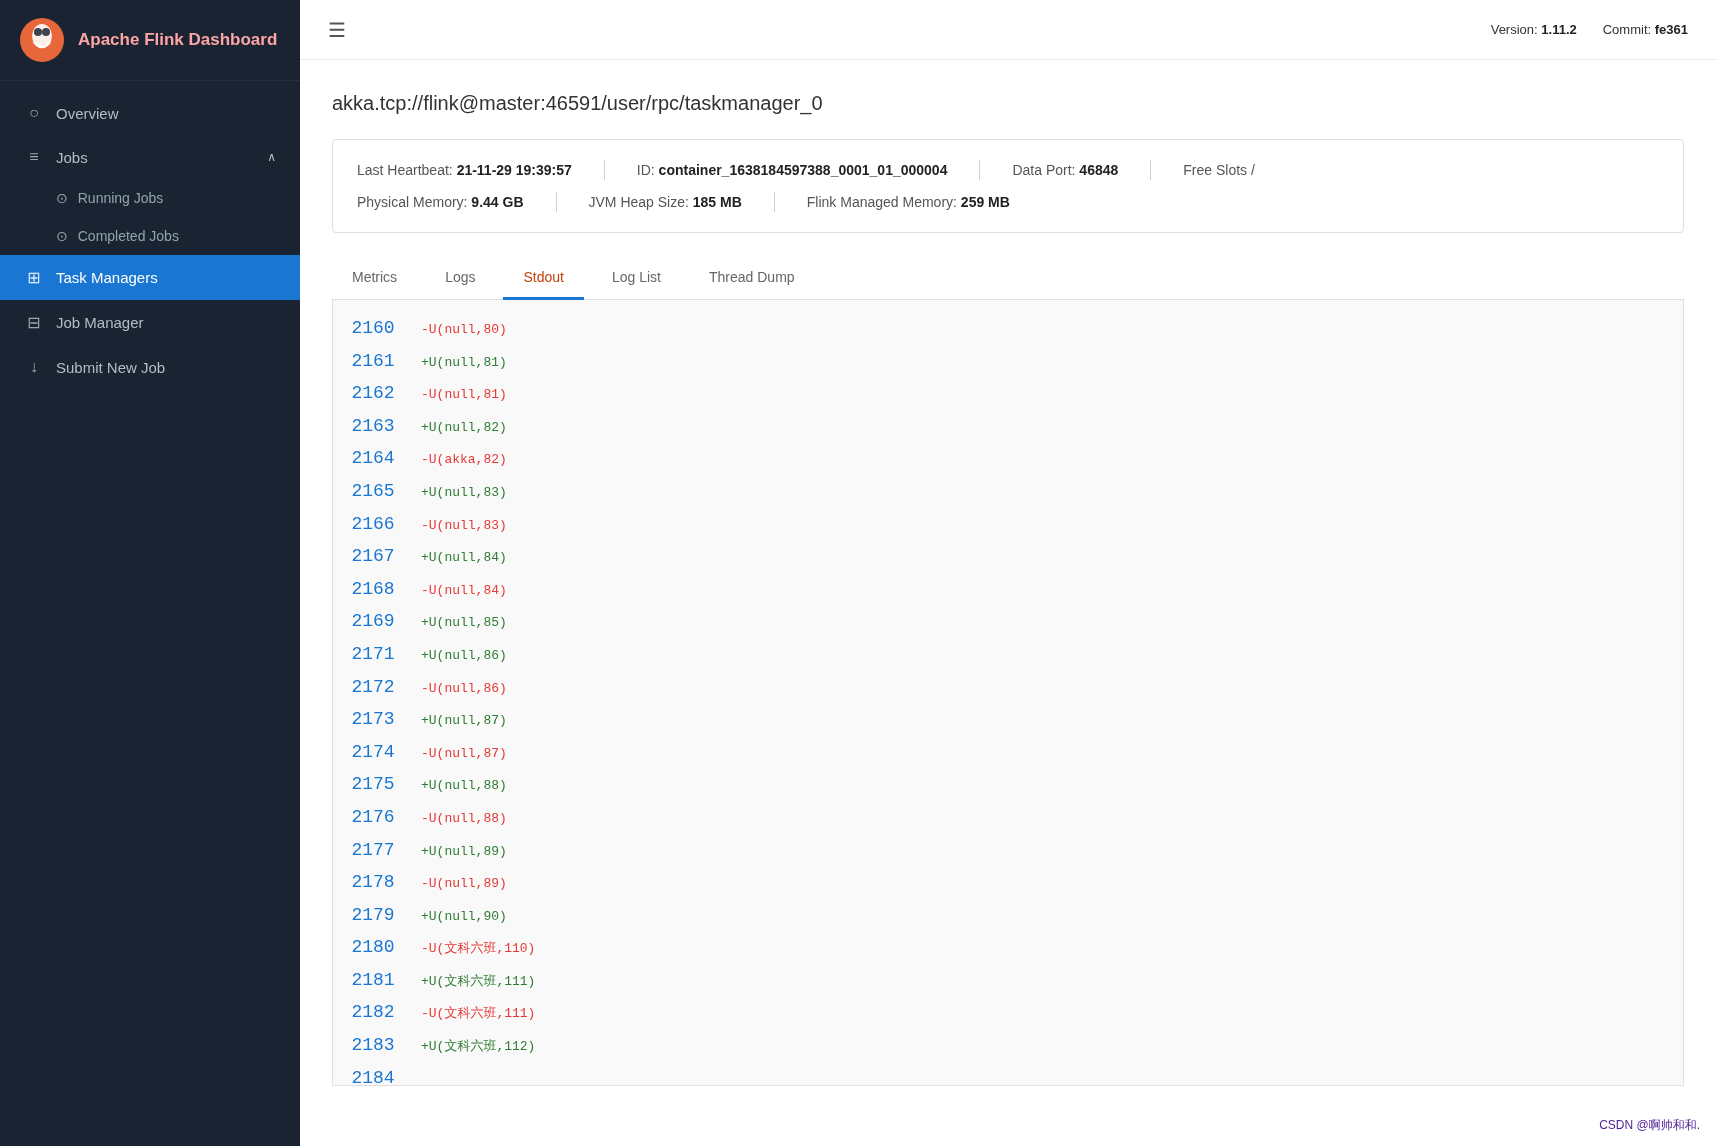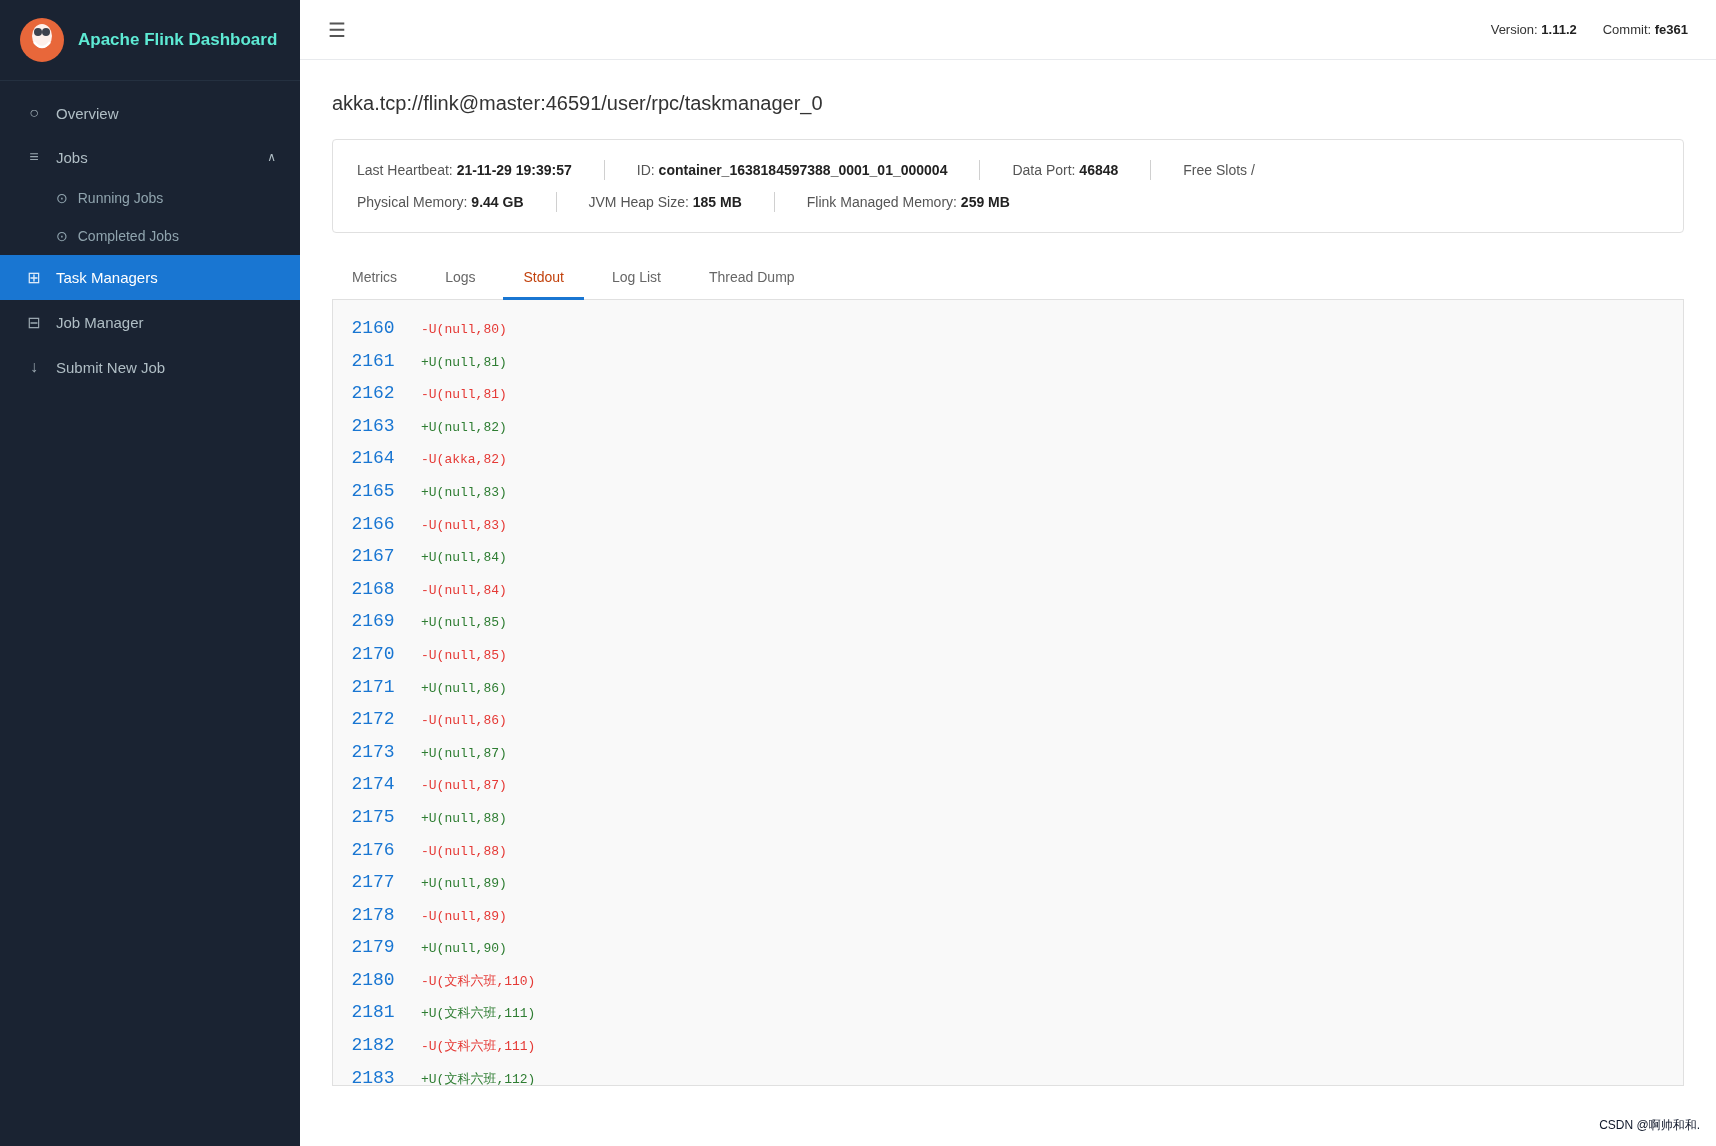--- a/index.html
+++ b/index.html
@@ -24,21 +24,21 @@
     }
     .sidebar-logo {
       width: 44px;
       height: 44px;
       margin-right: 14px;
       flex-shrink: 0;
     }
     .sidebar-title {
       font-size: 17px;
       font-weight: 600;
-      color: #5eead4;
+      color: #fca5a5;
       line-height: 1.2;
     }
     .sidebar-nav { flex: 1; padding: 10px 0; }
     .nav-item {
       display: flex;
       align-items: center;
       padding: 13px 24px;
       cursor: pointer;
       font-size: 15px;
       color: #b0bec5;
@@ -160,21 +160,21 @@
       font-size: 18px;
     }
     .log-content-neg { color: #e53935; }
     .log-content-pos { color: #2e7d32; }
 
     .watermark {
       position: fixed;
       bottom: 12px;
       right: 16px;
       font-size: 12px;
-      color: #0f172a;
+      color: #4c1d95;
     }
   </style>
 </head>
 <body>
 
 <div class="sidebar">
   <div class="sidebar-header">
 
     <svg class="sidebar-logo" viewBox="0 0 44 44" xmlns="http://www.w3.org/2000/svg">
       <circle cx="22" cy="22" r="22" fill="#e8673a"></circle>
@@ -325,24 +325,20 @@
         </div>
         <div class="log-line">
           <span class="log-num">2168</span>
           <span class="log-content-neg">-U(null,84)</span>
         </div>
         <div class="log-line">
           <span class="log-num">2169</span>
           <span class="log-content-pos">+U(null,85)</span>
         </div>
         <div class="log-line">
-          <span class="log-num">2170</span>
-          <span class="log-content-neg">-U(null,85)</span>
-        </div>
-        <div class="log-line">
           <span class="log-num">2171</span>
           <span class="log-content-pos">+U(null,86)</span>
         </div>
         <div class="log-line">
           <span class="log-num">2172</span>
           <span class="log-content-neg">-U(null,86)</span>
         </div>
         <div class="log-line">
           <span class="log-num">2173</span>
           <span class="log-content-pos">+U(null,87)</span>

